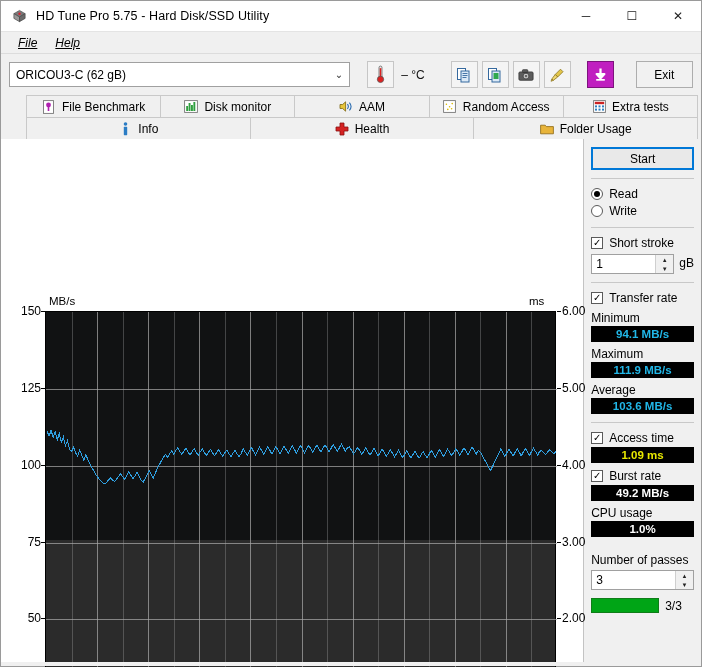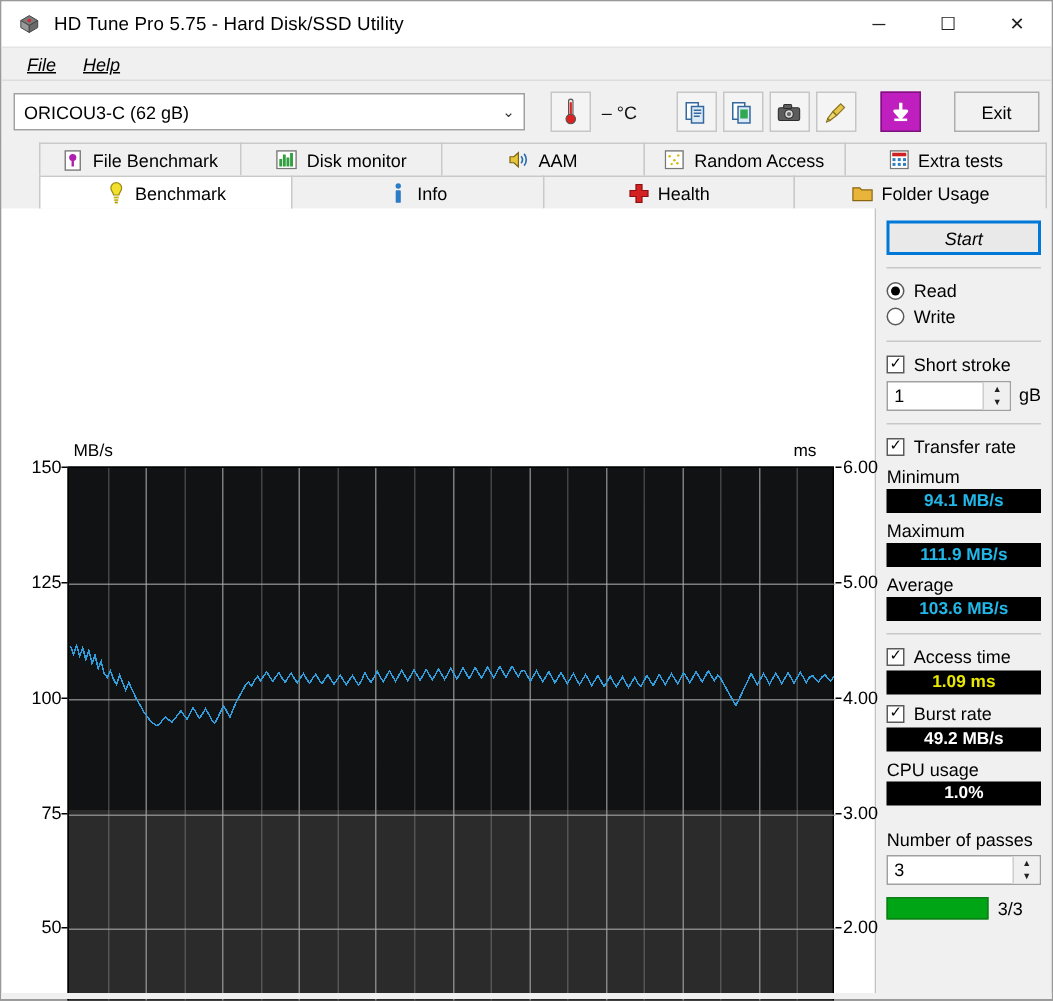--- a/index.html
+++ b/index.html
@@ -154,21 +154,21 @@
     transform:translateY(-50%);
   }
   .tickmark { position:absolute; width:4px; height:1px; background:#000; }
 
   
   .start-btn {
     height:23px; width:100%;
     background:#e9e9e9;
     border:2px solid #0078d7;
     display:flex; align-items:center; justify-content:center;
-    font-size:12px; color:#000;font-style:italic;
+    font-size:12px; color:#000;
   }
   .sep { height:1px; background:#c8c8c8; margin:8px 0 6px 0; }
   .radio-row, .check-row {
     display:flex; align-items:center; gap:6px;
     height:17px; font-size:12px; color:#000;
   }
   .radio {
     width:12px; height:12px; border-radius:50%;
     border:1px solid #5a5a5a; background:#fff;
     display:flex; align-items:center; justify-content:center; flex:none;
@@ -366,31 +366,20 @@
             <rect x="2" y="8.6" width="2" height="2" fill="#2f7fbf"></rect>
             <rect x="5.5" y="8.6" width="2" height="2" fill="#2f7fbf"></rect>
             <rect x="9" y="8.6" width="2" height="2" fill="#2f7fbf"></rect>
           </svg>
         </span>
         <span>Extra tests</span>
       </div>
     </div>
 
     <div class="tabrow row2">
-      <div class="tab active">
-        <span class="tab-ico">
-          <svg width="11" height="15" viewBox="0 0 10 15">
-            <path d="M5 0.8a3.6 3.6 0 013.6 3.6c0 2-1.6 2.8-1.8 4.6H3.2C3 7.2 1.4 6.4 1.4 4.4A3.6 3.6 0 015 0.8z" fill="#f2e02c" stroke="#9a8a12" stroke-width="0.8"></path>
-            <rect x="3.3" y="10" width="3.4" height="1.3" fill="#c8b820"></rect>
-            <rect x="3.6" y="11.8" width="2.8" height="1.2" fill="#c8b820"></rect>
-            <rect x="4" y="13.4" width="2" height="1.2" fill="#a89810"></rect>
-          </svg>
-        </span>
-        <span>Benchmark</span>
-      </div>
       <div class="tab">
         <span class="tab-ico">
           <svg width="9" height="14" viewBox="0 0 8 14">
             <circle cx="4" cy="2" r="1.8" fill="#2b7cc4"></circle>
             <rect x="2.3" y="4.8" width="3.4" height="8.4" rx="0.6" fill="#2b7cc4"></rect>
           </svg>
         </span>
         <span>Info</span>
       </div>
       <div class="tab">

